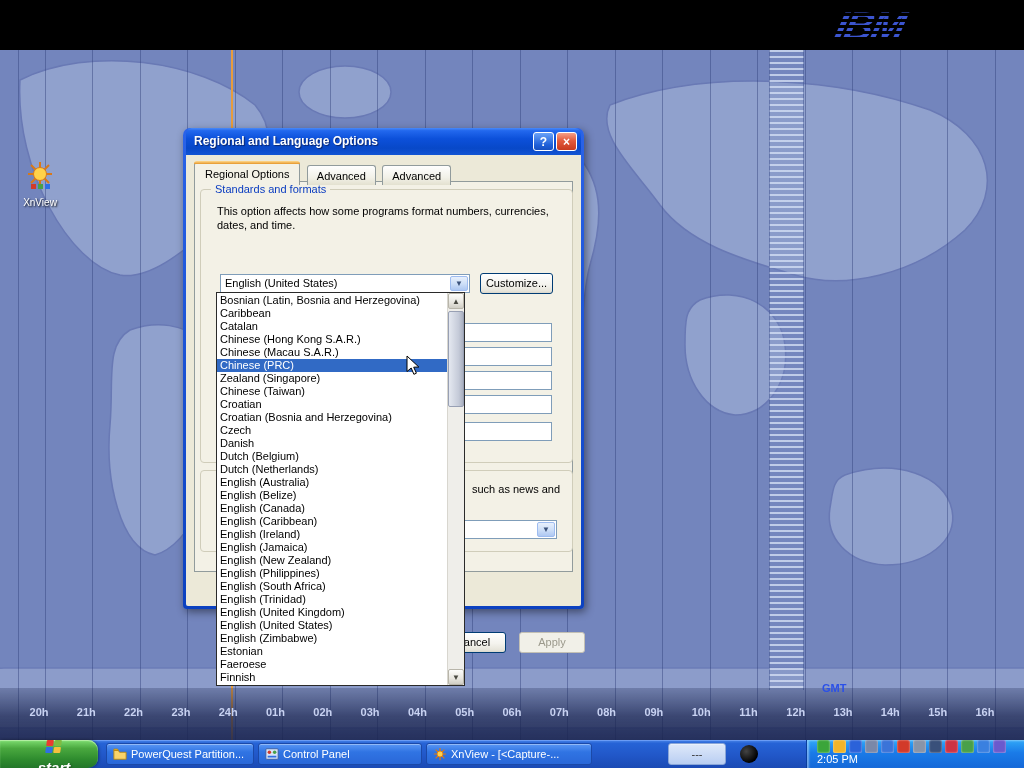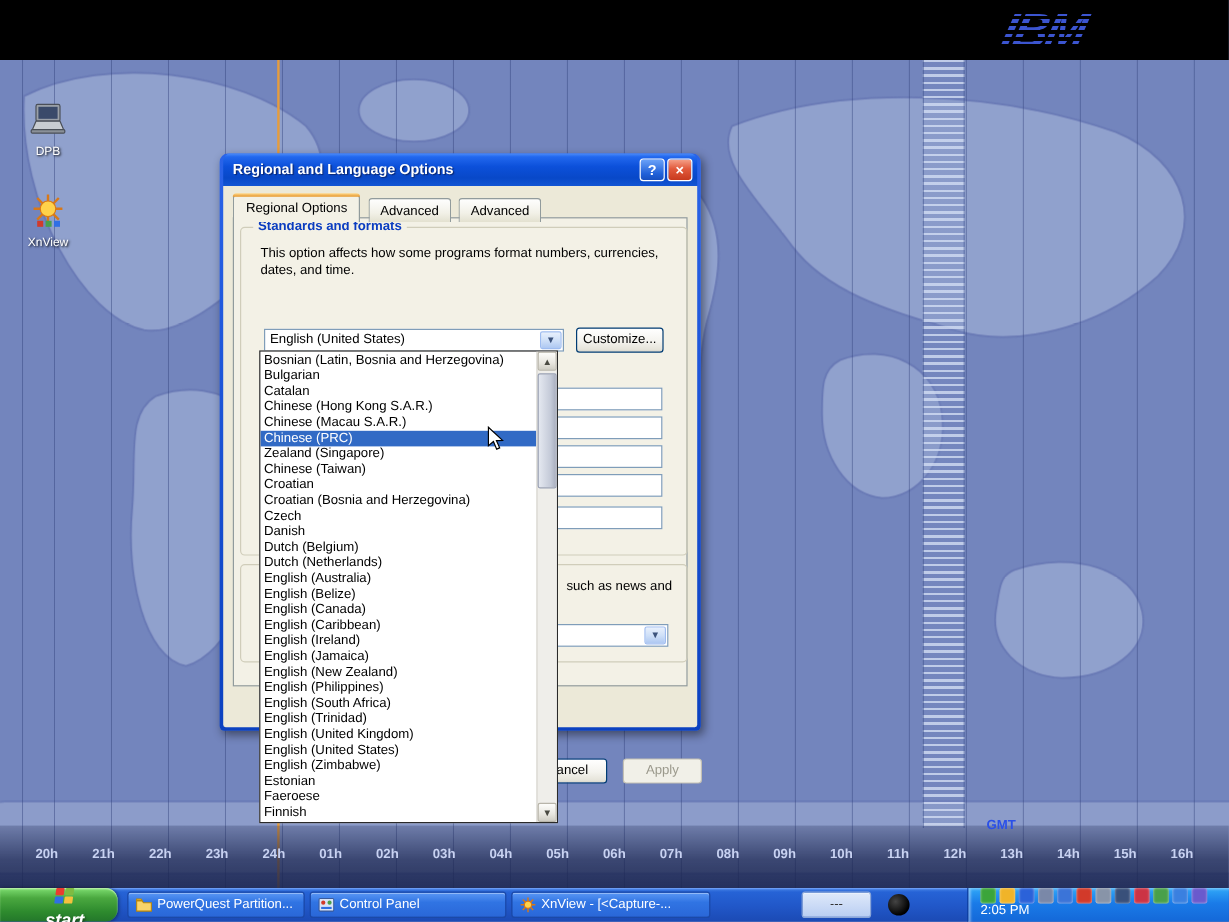--- a/index.html
+++ b/index.html
@@ -52,21 +52,21 @@
   .tab{position:relative;display:inline-block;padding:4px 9px 3px;font-size:11px;color:#000;
     background:linear-gradient(#fefefe,#f2f1e8 60%,#e3e1d0);border:1px solid #919b9c;
     border-bottom:none;border-radius:3px 3px 0 0;margin-right:2px;vertical-align:bottom;}
   .tab.selected{background:#f3f1e6;padding:5px 10px 5px;z-index:6;}
   .tab.selected::before{content:'';position:absolute;left:-1px;right:-1px;top:-2px;height:3px;
     background:linear-gradient(#ffd98e,#e5962a);border-radius:3px 3px 0 0;}
   .tab-panel{position:absolute;left:8px;right:8px;top:26px;height:391px;background:#f3f1e6;
     border:1px solid #919b9c;box-sizing:border-box;}
   .groupbox{position:absolute;border:1px solid #d0cdba;border-radius:4px;}
   .grp-label{position:absolute;top:-7px;left:10px;background:#f3f1e6;padding:0 4px;
-    color:#0a3cc0;font-size:11px;font-weight:bold;}
+    color:#0a3cc0;font-size:11px;}
   #grp-standards{left:5px;top:7px;width:371px;height:272px;}
   #grp-location{left:5px;top:288px;width:371px;height:80px;}
   .dlg-text{position:absolute;font-size:11px;color:#000;line-height:14px;}
   #std-desc1{left:16px;top:14px;width:350px;}
   #std-desc2{left:16px;top:54px;width:350px;}
   .combo{position:absolute;background:#fff;border:1px solid #7f9db9;box-sizing:border-box;
     font-size:11px;line-height:17px;}
   .combo .combo-value{display:block;padding-left:4px;white-space:nowrap;overflow:hidden;
     margin-right:18px;}
   .combo .combo-arrow{position:absolute;right:1px;top:1px;bottom:1px;width:16px;text-align:center;
@@ -180,29 +180,20 @@
         <div class="tz-label">12h</div>
         <div class="tz-label">13h</div>
         <div class="tz-label">14h</div>
         <div class="tz-label">15h</div>
         <div class="tz-label">16h</div>
       </div>
   </div>
   <div class="gmt">GMT</div>
 
 
-  <div class="desk-icon" id="icon-dpb">
-    <svg class="icon-img" viewBox="0 0 34 32">
-      <rect x="7" y="3" width="20" height="14" rx="1.5" fill="#9aa0a8" stroke="#4a4f58"></rect>
-      <rect x="9" y="5" width="16" height="10" fill="#3a4a6a"></rect>
-      <path d="M4,24 L30,24 L27,17 L7,17 Z" fill="#c8ccd2" stroke="#4a4f58"></path>
-      <rect x="3" y="24" width="28" height="3" rx="1" fill="#8a9098" stroke="#4a4f58"></rect>
-    </svg>
-    <span class="icon-label">DPB</span>
-  </div>
 
   <div class="desk-icon" id="icon-xnview">
     <svg class="icon-img" viewBox="0 0 34 32">
       <g stroke="#d87818" stroke-width="2">
         <line x1="17" y1="2" x2="17" y2="26"></line>
           <line x1="5" y1="14" x2="29" y2="14"></line>
         <line x1="8" y1="5" x2="26" y2="23"></line>
           <line x1="26" y1="5" x2="8" y2="23"></line>
       </g>
       <circle cx="17" cy="14" r="6.5" fill="#ffd24a" stroke="#d87818"></circle>
@@ -255,21 +246,21 @@
 
       <div class="xpbtn dlg-bottom-btn" id="btn-cancel" style="position:absolute;">Cancel</div>
       <div class="xpbtn dlg-bottom-btn" id="btn-apply" style="position:absolute;">Apply</div>
     </div>
   </div>
 </div>
 
 <div class="lang-list">
   <div class="lang-items">
       <div class="lang-item">Bosnian (Latin, Bosnia and Herzegovina)</div>
-      <div class="lang-item">Bulgarian</div>
+      <div class="lang-item">Caribbean</div>
       <div class="lang-item">Catalan</div>
       <div class="lang-item">Chinese (Hong Kong S.A.R.)</div>
       <div class="lang-item">Chinese (Macau S.A.R.)</div>
       <div class="lang-item selected">Chinese (PRC)</div>
       <div class="lang-item">Zealand (Singapore)</div>
       <div class="lang-item">Chinese (Taiwan)</div>
       <div class="lang-item">Croatian</div>
       <div class="lang-item">Croatian (Bosnia and Herzegovina)</div>
       <div class="lang-item">Czech</div>
       <div class="lang-item">Danish</div>

